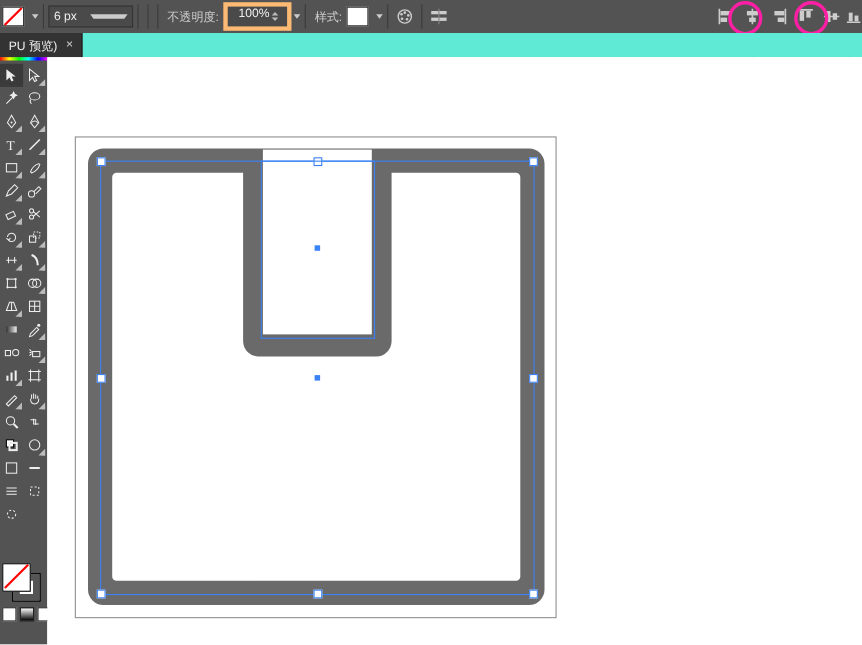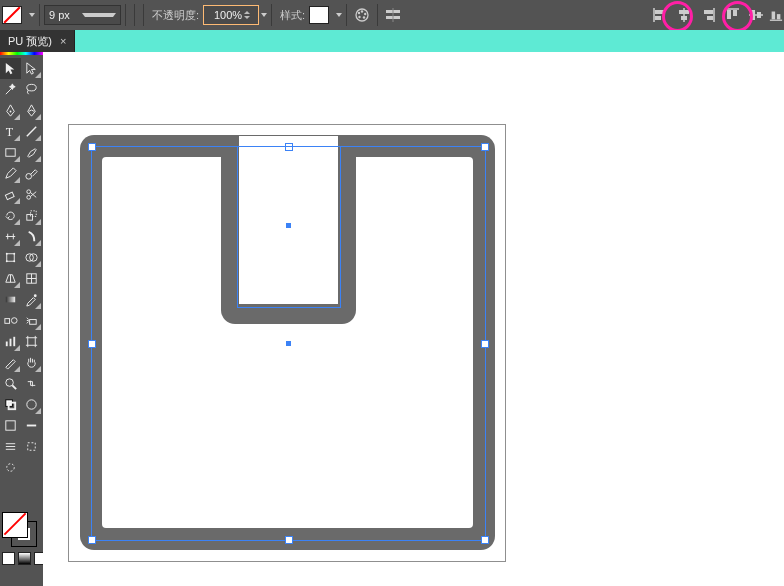--- a/index.html
+++ b/index.html
@@ -7,21 +7,21 @@
 
   
   .optbar{position:absolute;left:0;top:0;width:784px;height:30px;background:#535353;display:flex;align-items:center;padding-left:2px;box-sizing:border-box}
   .vsep{width:1px;height:22px;background:#3a3a3a;margin:0 4px}
   .drop-caret{width:0;height:0;border-left:3px solid transparent;border-right:3px solid transparent;border-top:4px solid #ccc;margin-left:5px}
   .fld{display:flex;align-items:center;height:22px}
   .stroke-w{background:#4a4a4a;border:1px solid #333;height:18px;display:flex;align-items:center;padding:0 4px;color:#eee}
   .stroke-w span{min-width:28px}
   .line-prev{width:55px;height:2px;background:#000;margin-right:6px}
   .lbl{color:#ccc;margin:16px 4px}
-  .opac{background:#4a4a4a;border:1px solid #fdba74;height:18px;display:flex;align-items:center;padding:0 4px;color:#eee}
+  .opac{background:#4a4a4a;border:4px solid #fdba74;height:18px;display:flex;align-items:flex-start;padding:0 4px;color:#eee}
   .opac span{min-width:34px;text-align:right}
   .arrbox{width:10px;height:18px;display:flex;flex-direction:column;justify-content:center;margin-left:2px}
   .arr-up{width:0;height:0;border-left:3px solid transparent;border-right:3px solid transparent;border-bottom:3px solid #bbb;margin-bottom:2px}
   .arr-dn{width:0;height:0;border-left:3px solid transparent;border-right:3px solid transparent;border-top:3px solid #bbb}
   .swatch-none{width:18px;height:16px;background:#fff;border:1px solid #222;position:relative;margin-right:2px}
   .swatch-none::after{content:"";position:absolute;left:-2px;top:7px;width:22px;height:2px;background:#f00;transform:rotate(-45deg)}
   .ic{width:16px;height:16px;display:inline-block}
   .ic svg{width:16px;height:16px;display:block}
   .btn{display:flex;align-items:center;justify-content:center;width:22px;height:22px}
 
@@ -79,21 +79,21 @@
 <div class="app">
 
   <div class="optbar">
     <div class="fld">
         <div class="swatch-none"></div>
         <span class="drop-caret"></span>
       </div>
     <div class="vsep"></div>
 
     <div class="fld stroke-w">
-      <span>9 px</span>
+      <span>6 px</span>
       <span class="drop-caret"></span>
     </div>
     <div class="vsep"></div>
 
     <div class="vsep"></div>
 
     <div class="vsep"></div>
 
     <span class="lbl">不透明度:</span>
     <div class="fld opac">

